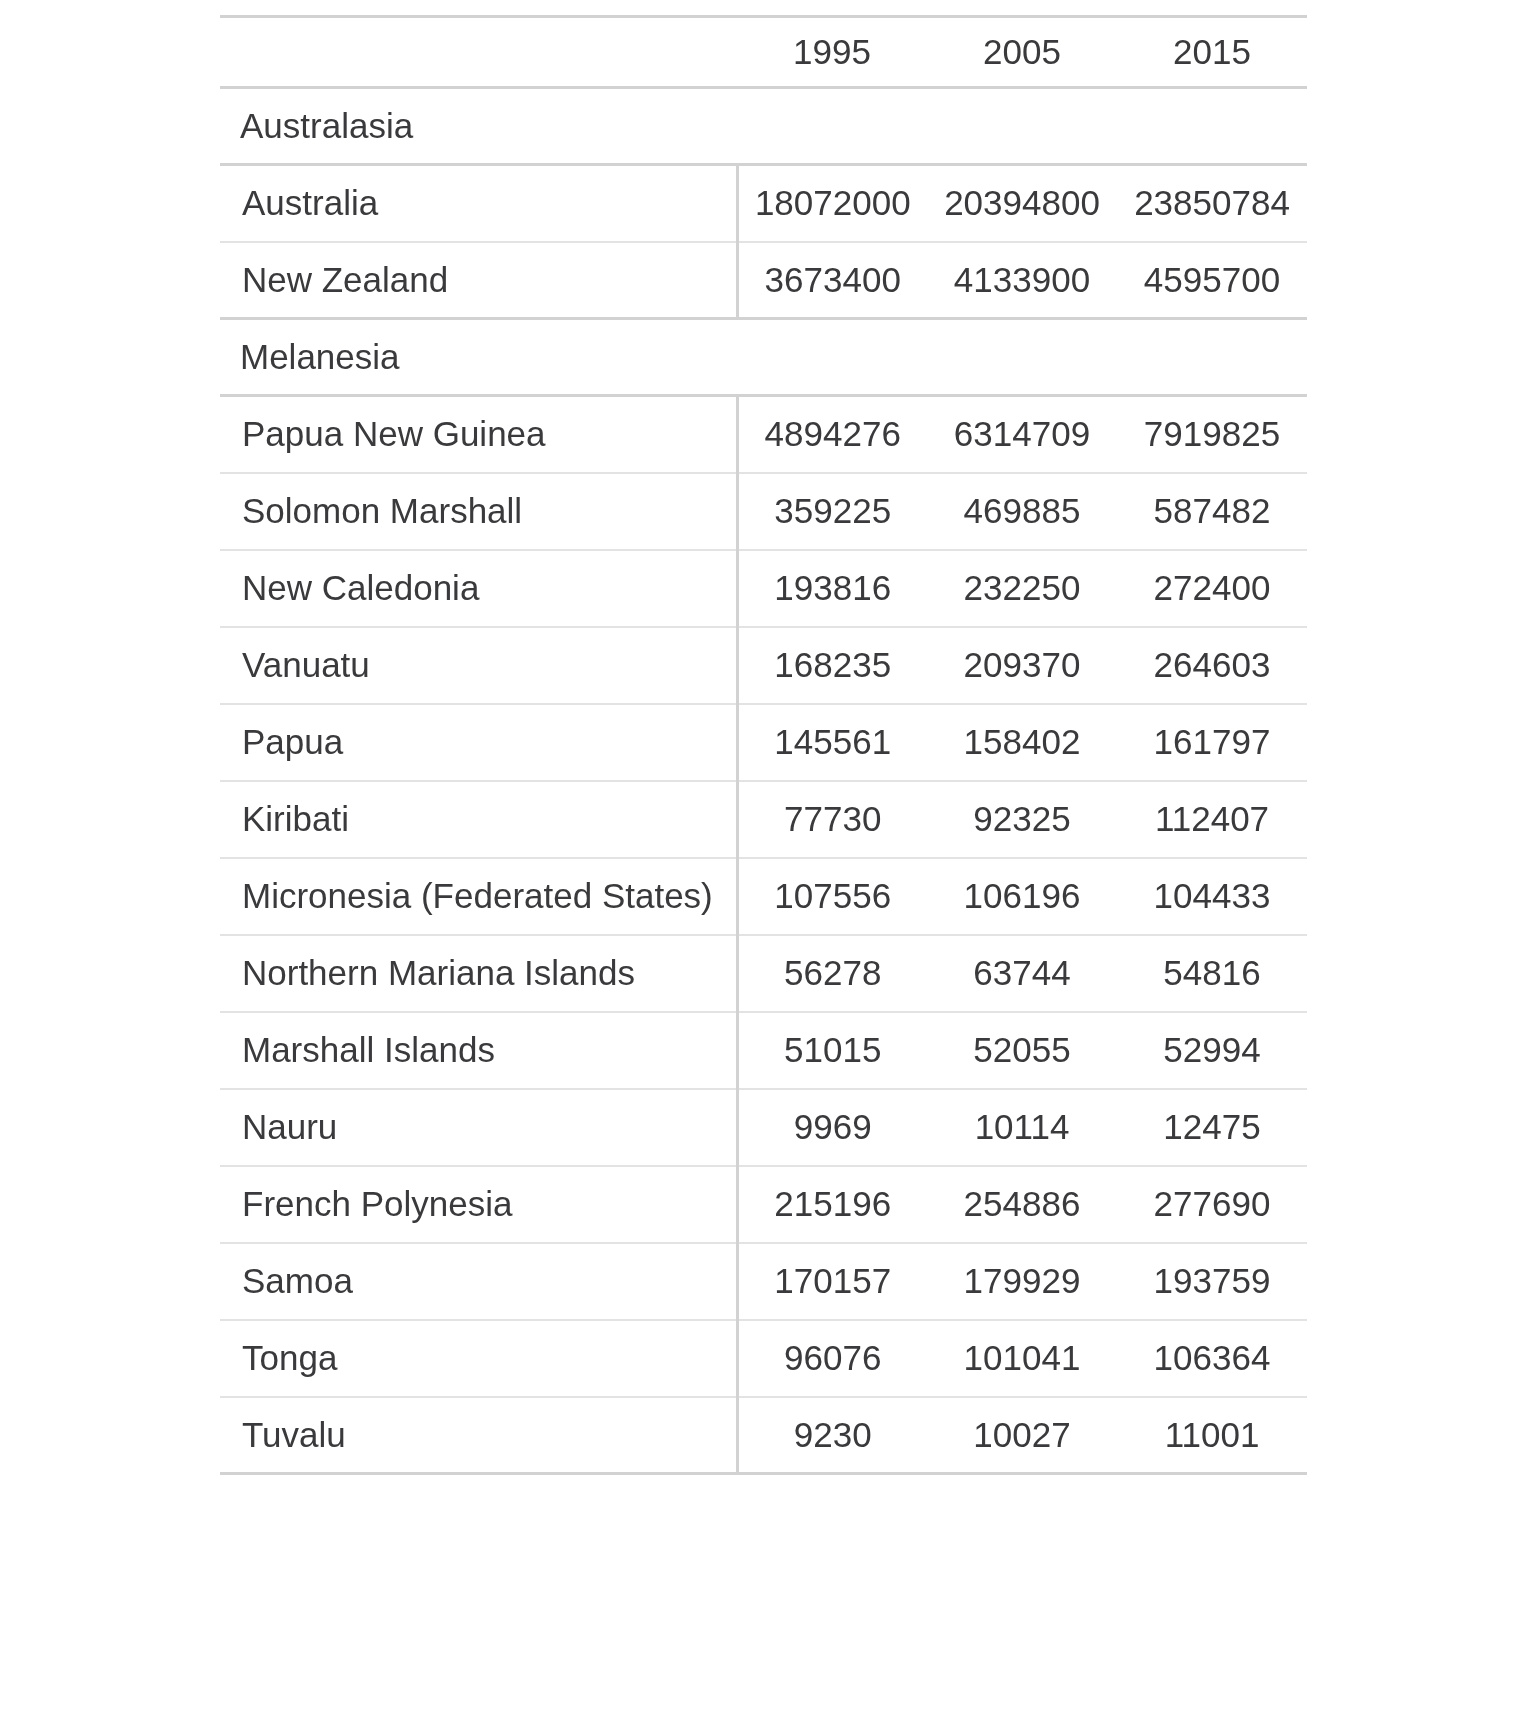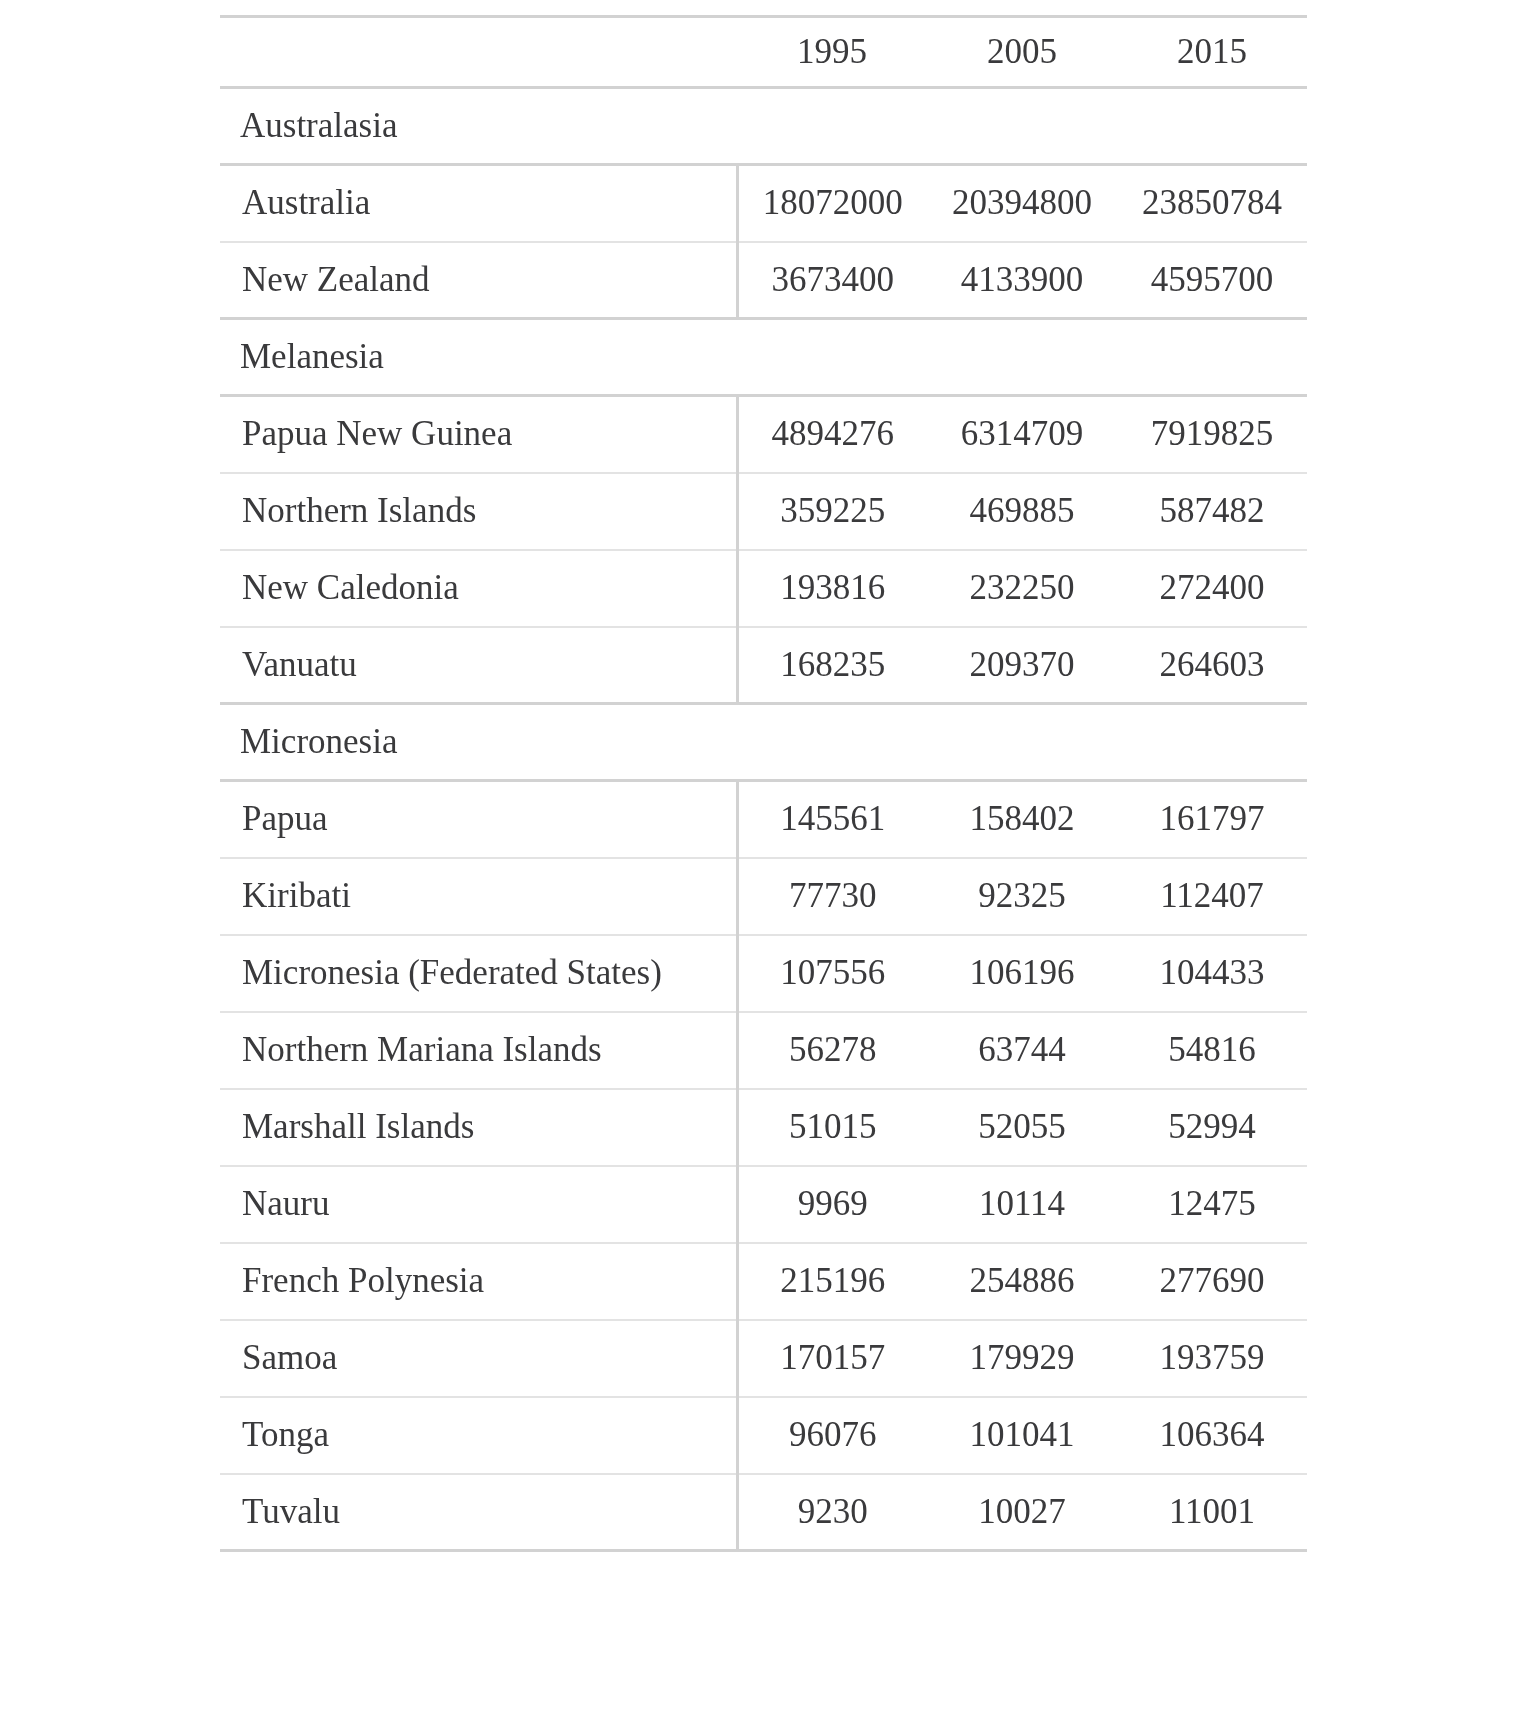--- a/index.html
+++ b/index.html
@@ -26,21 +26,21 @@
     table-layout: fixed;
     width: 1087px;
     font-size: 35px;
     font-weight: 400;
     color: var(--text, #3a3a3c);
     border-top: 3px solid var(--section-border, #d2d2d2);
     border-bottom: 3px solid var(--section-border, #d2d2d2);
   }
   col.c-name { width: 517px; }
   col.c-year { width: 190px; }
-  tr { height: 77px; font-family: Liberation Serif, serif; }
+  tr { height: 77px; }
   tr.header-row {
     height: 71px;
     border-bottom: 3px solid var(--section-border, #d2d2d2);
   }
   tr.group-row {
     border-top: 3px solid var(--section-border, #d2d2d2);
     border-bottom: 3px solid var(--section-border, #d2d2d2);
   }
   tr.data-row + tr.data-row {
     border-top: 2px solid var(--row-border, #e3e3e3);
@@ -104,39 +104,36 @@
         <tr class="group-row">
           <td class="group-name" colspan="4">Melanesia</td>
         </tr>
         <tr class="data-row">
           <td class="name">Papua New Guinea</td>
           <td class="value">4894276</td>
           <td class="value">6314709</td>
           <td class="value">7919825</td>
         </tr>
         <tr class="data-row">
-          <td class="name">Northern Islands</td>
+          <td class="name">Solomon Marshall</td>
           <td class="value">359225</td>
           <td class="value">469885</td>
           <td class="value">587482</td>
         </tr>
         <tr class="data-row">
           <td class="name">New Caledonia</td>
           <td class="value">193816</td>
           <td class="value">232250</td>
           <td class="value">272400</td>
         </tr>
         <tr class="data-row">
           <td class="name">Vanuatu</td>
           <td class="value">168235</td>
           <td class="value">209370</td>
           <td class="value">264603</td>
-        </tr>
-        <tr class="group-row">
-          <td class="group-name" colspan="4">Micronesia</td>
         </tr>
         <tr class="data-row">
           <td class="name">Papua</td>
           <td class="value">145561</td>
           <td class="value">158402</td>
           <td class="value">161797</td>
         </tr>
         <tr class="data-row">
           <td class="name">Kiribati</td>
           <td class="value">77730</td>

